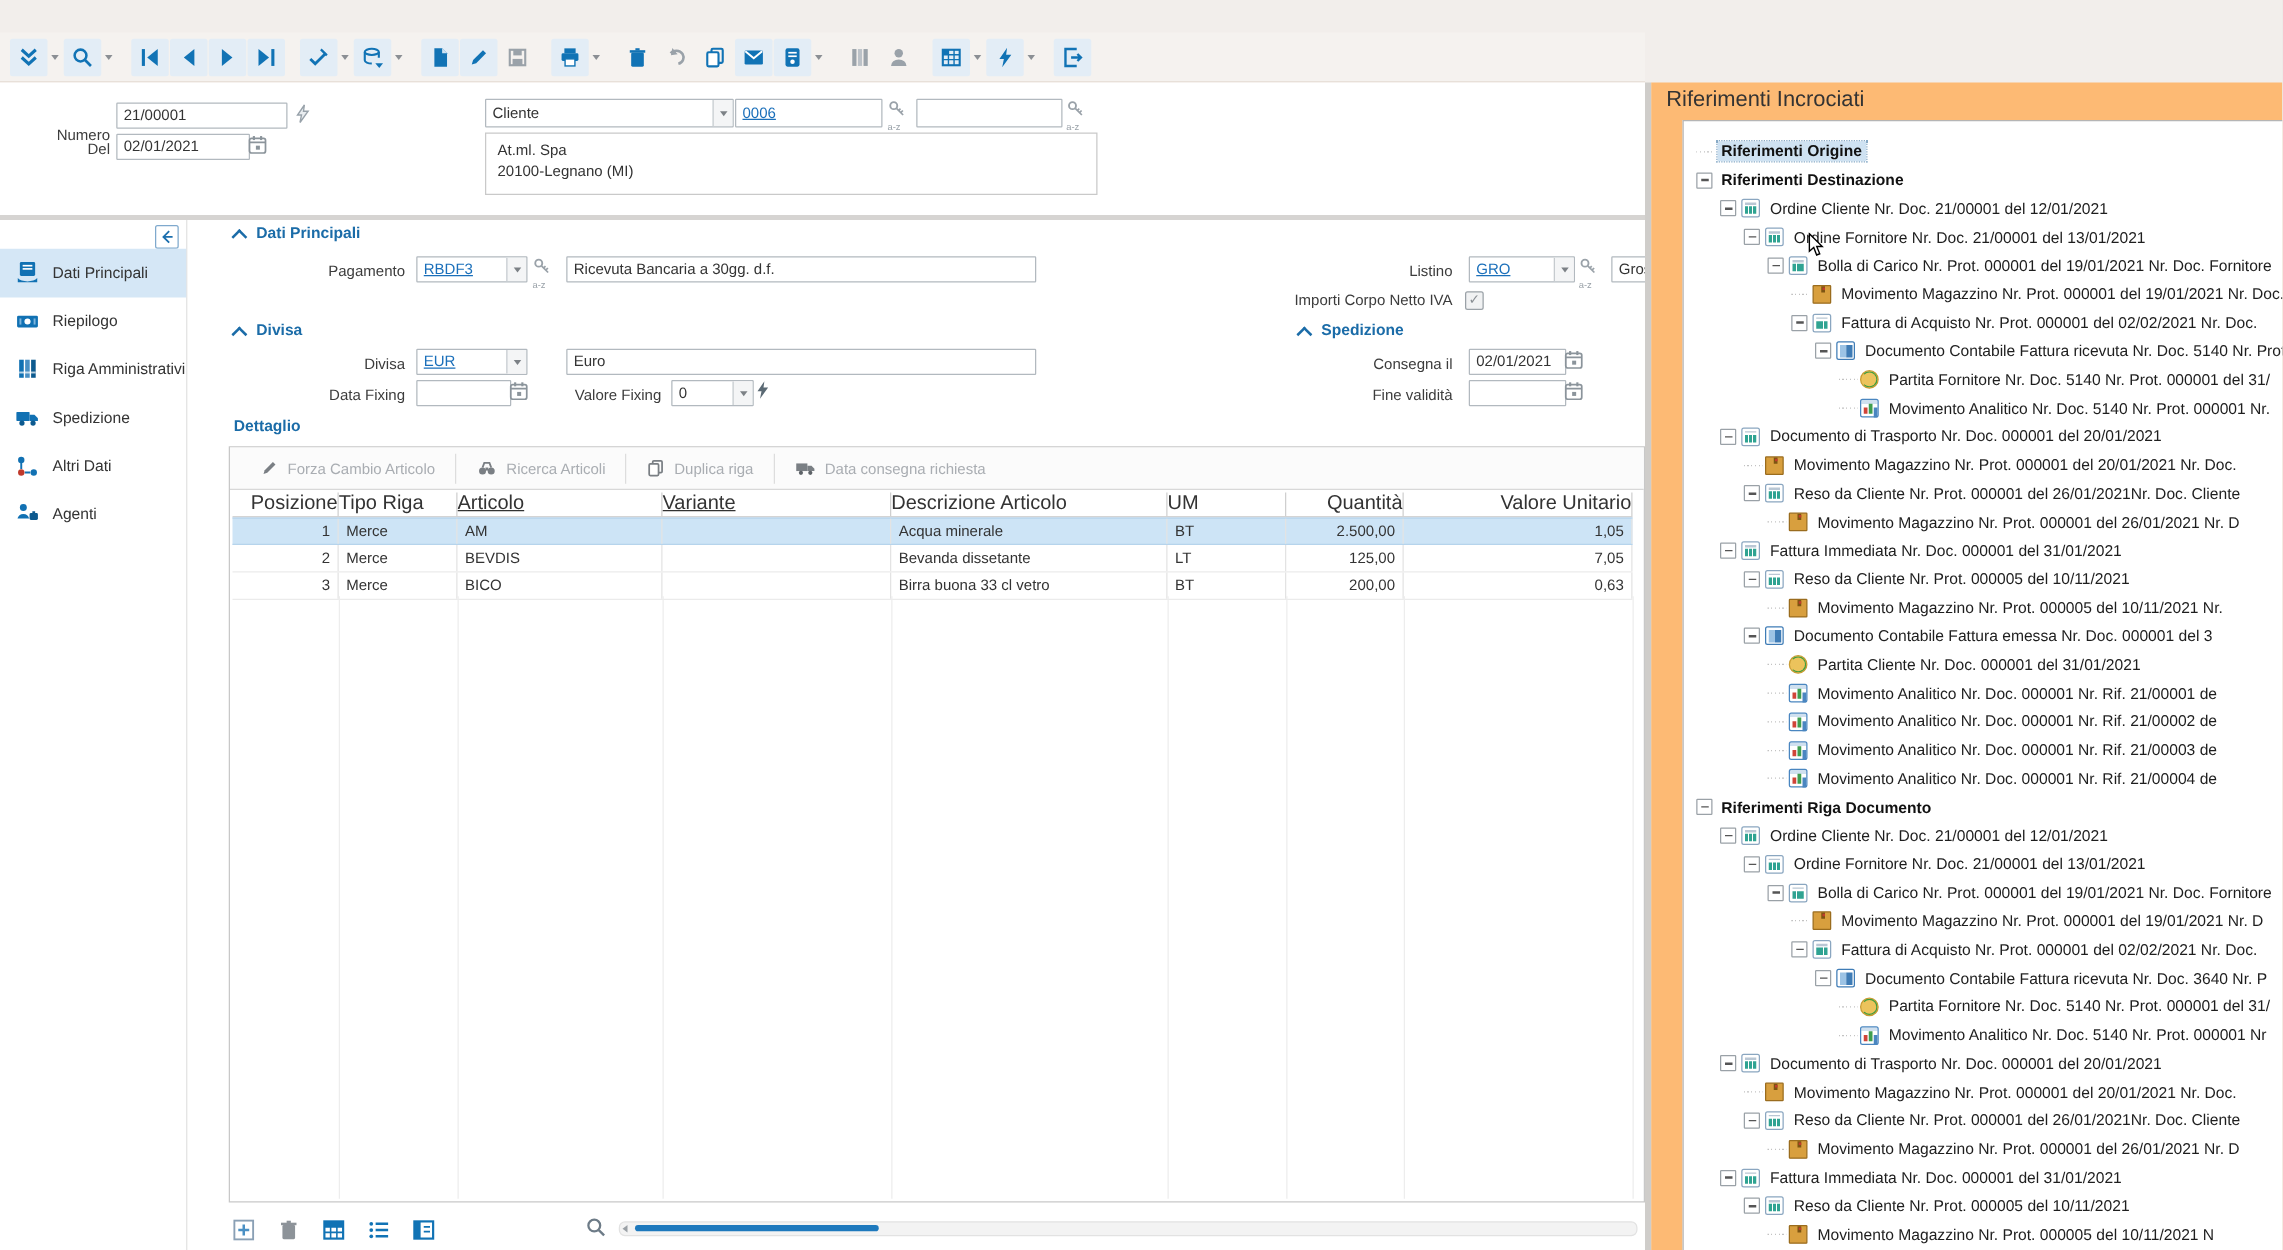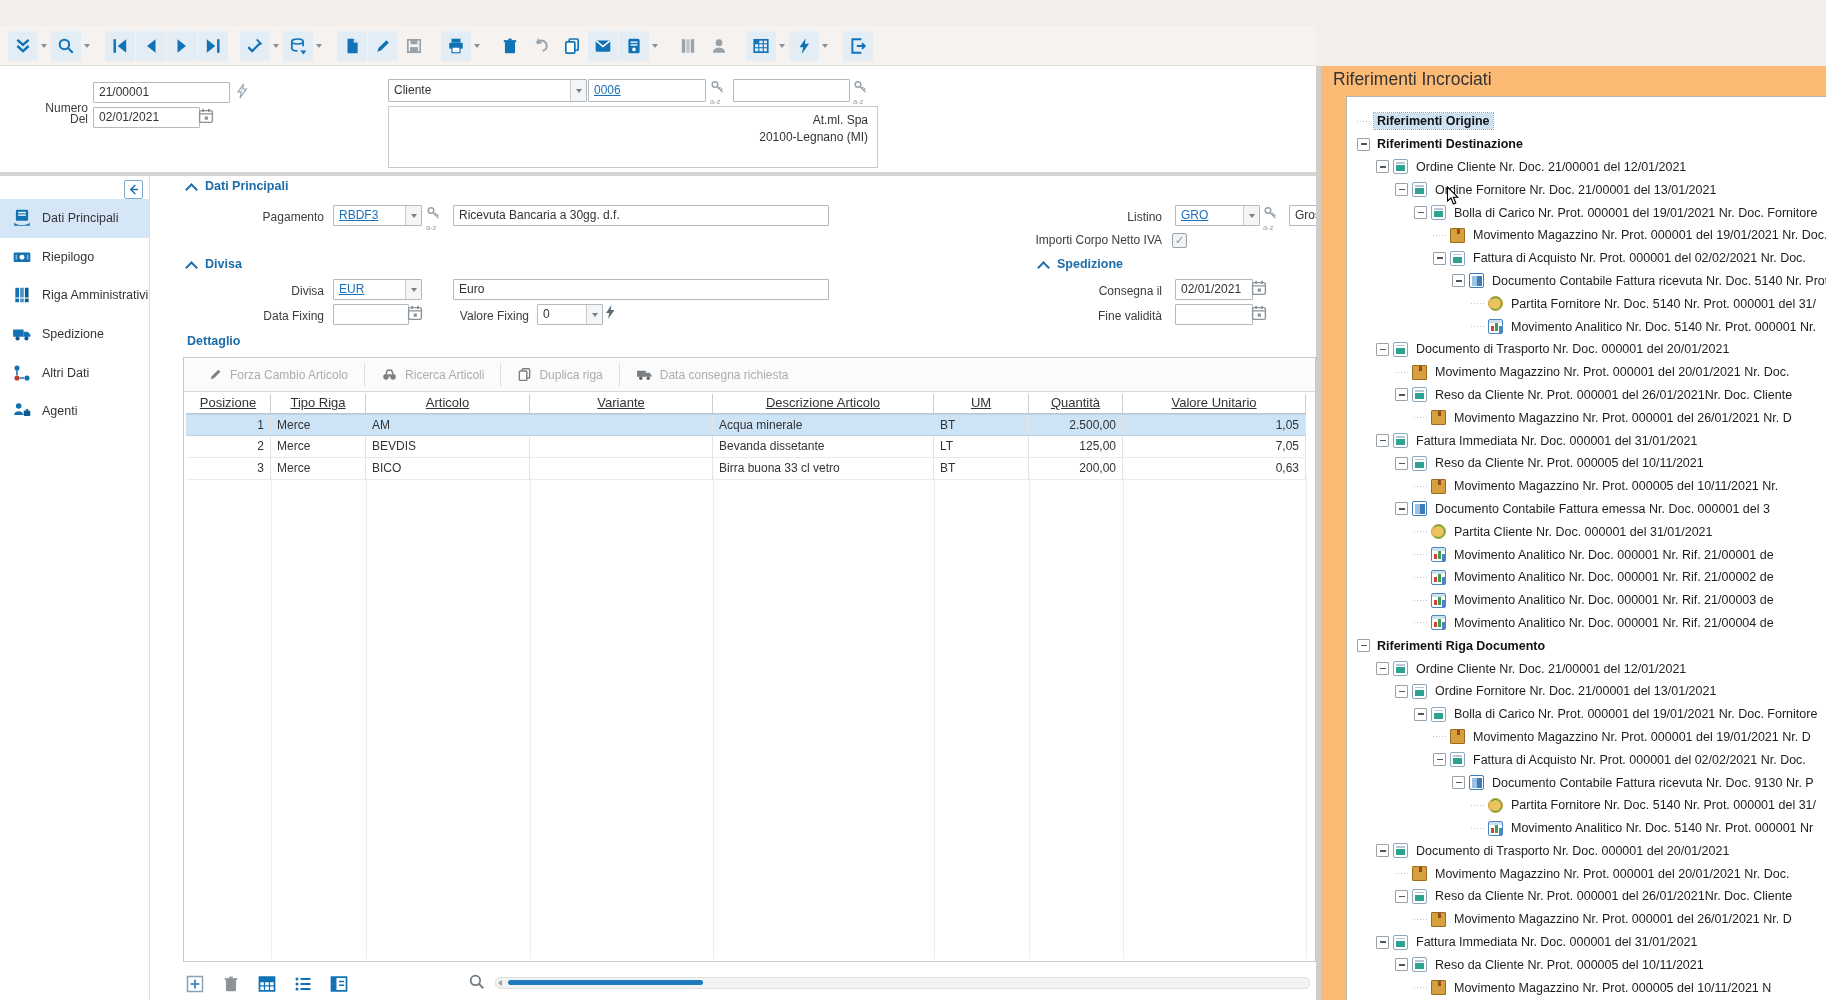--- a/index.html
+++ b/index.html
@@ -35,21 +35,21 @@
   .main{position:absolute;left:150px;top:176px;width:1166px;height:824px;background:#fff;overflow:hidden;}
   .sec-hdr{position:absolute;font-size:12.5px;font-weight:bold;color:#1b6ca8;white-space:nowrap;}
   .chev{position:absolute;width:7px;height:7px;border-left:2px solid #1b6ca8;border-top:2px solid #1b6ca8;transform:rotate(45deg);}
   .cal{position:absolute;width:16px;height:16px;}
   
   .detail-box{position:absolute;left:33px;top:181px;width:1133px;height:605px;border:1px solid #c8c8c8;background:#fff;box-sizing:border-box;}
   .dt-toolbar{position:absolute;left:0;top:0;right:0;height:33px;background:#fbfbfb;border-bottom:1px solid #d8d8d8;display:flex;align-items:center;padding-left:8px;}
   .dt-btn{display:flex;align-items:center;gap:7px;font-size:12px;color:#a9adb2;padding:0 16px;height:24px;white-space:nowrap;}
   .dt-sep{width:1px;height:24px;background:#ddd;}
   .dt-head{position:absolute;left:2px;top:36px;display:flex;height:19px;border-bottom:1px solid #c6c6c6;}
-  .dt-head .hc{font-size:13px;color:#333;text-align:center;line-height:18px;border-right:1px solid #cfcfcf;box-sizing:border-box;overflow:hidden;white-space:nowrap;text-decoration:underline;}
+  .dt-head .hc{font-size:16px;color:#333;line-height:18px;border-right:1px solid #cfcfcf;box-sizing:border-box;overflow:hidden;white-space:nowrap;}
   .dt-rows{position:absolute;left:2px;top:56px;}
   .dt-row{display:flex;height:21px;border-bottom:1px solid #ebebeb;}
   .dt-row.selected{background:#cde4f6;border-top:1px solid #b6d4ec;border-bottom:1px solid #b6d4ec;height:20px;}
   .dt-row .tc{font-size:12px;color:#333;line-height:20px;border-right:1px solid #e3e3e3;box-sizing:border-box;overflow:hidden;white-space:nowrap;padding:0 6px;}
   .c0{width:85px;text-align:right;}
   .c1{width:95px;}
   .c2{width:164px;}
   .c3{width:183px;}
   .c4{width:221px;}
   .c5{width:95px;}
@@ -292,21 +292,21 @@
     <div class="fld" style="left:588px;top:13px;width:106px;height:21px;line-height:21px;"><span class="link">0006</span></div>
     <div class="keyicon" style="left:710px;top:14px;"><svg width="16" height="15" viewBox="0 0 16 15">
           <circle cx="5" cy="4.5" r="2.8" fill="none" stroke="#9aa2a9" stroke-width="1.5"></circle>
           <path d="M7.2 6.7 L12.5 12 M10.6 10.1 l1.7-1.7 M8.9 8.4 l1.5-1.5" stroke="#9aa2a9" stroke-width="1.4" fill="none"></path>
         </svg><span class="az">a-z</span></div>
     <div class="fld" style="left:733px;top:13px;width:105px;height:21px;"></div>
     <div class="keyicon" style="left:853px;top:14px;"><svg width="16" height="15" viewBox="0 0 16 15">
           <circle cx="5" cy="4.5" r="2.8" fill="none" stroke="#9aa2a9" stroke-width="1.5"></circle>
           <path d="M7.2 6.7 L12.5 12 M10.6 10.1 l1.7-1.7 M8.9 8.4 l1.5-1.5" stroke="#9aa2a9" stroke-width="1.4" fill="none"></path>
         </svg><span class="az">a-z</span></div>
-    <div class="address" style="left:388px;top:40px;width:490px;height:62px;text-align:right;">
+    <div class="address" style="left:388px;top:40px;width:490px;height:50px;">
       <div>At.ml. Spa</div>
       <div>20100-Legnano (MI)</div>
     </div>
   </div>
   <div class="band-div"></div>
 
   <div class="sidebar">
     <div class="collapse-btn">
         <svg width="11" height="11" viewBox="0 0 12 12">
           <path d="M8 1 L3 6 L8 11 M3 6 H11" stroke="#1c6fae" stroke-width="1.6" fill="none"></path>
@@ -763,21 +763,21 @@
         <div class="tree-row has-exp has-icon" style="padding-left: 86px;">
 
           <span class="exp"></span>
           <span class="ti doc"></span>
           <span class="tlabel">Fattura di Acquisto Nr. Prot. 000001 del 02/02/2021 Nr. Doc.</span>
         </div>
         <div class="tree-row has-exp has-icon" style="padding-left: 105px;">
 
           <span class="exp"></span>
           <span class="ti book"></span>
-          <span class="tlabel">Documento Contabile Fattura ricevuta Nr. Doc. 9130 Nr. P</span>
+          <span class="tlabel">Documento Contabile Fattura ricevuta Nr. Doc. 3640 Nr. P</span>
         </div>
         <div class="tree-row has-icon" style="padding-left: 124px;">
           <span class="stub"></span>
 
           <span class="ti partita"></span>
           <span class="tlabel">Partita Fornitore Nr. Doc. 5140 Nr. Prot. 000001 del 31/</span>
         </div>
         <div class="tree-row has-icon" style="padding-left: 124px;">
           <span class="stub"></span>
 

